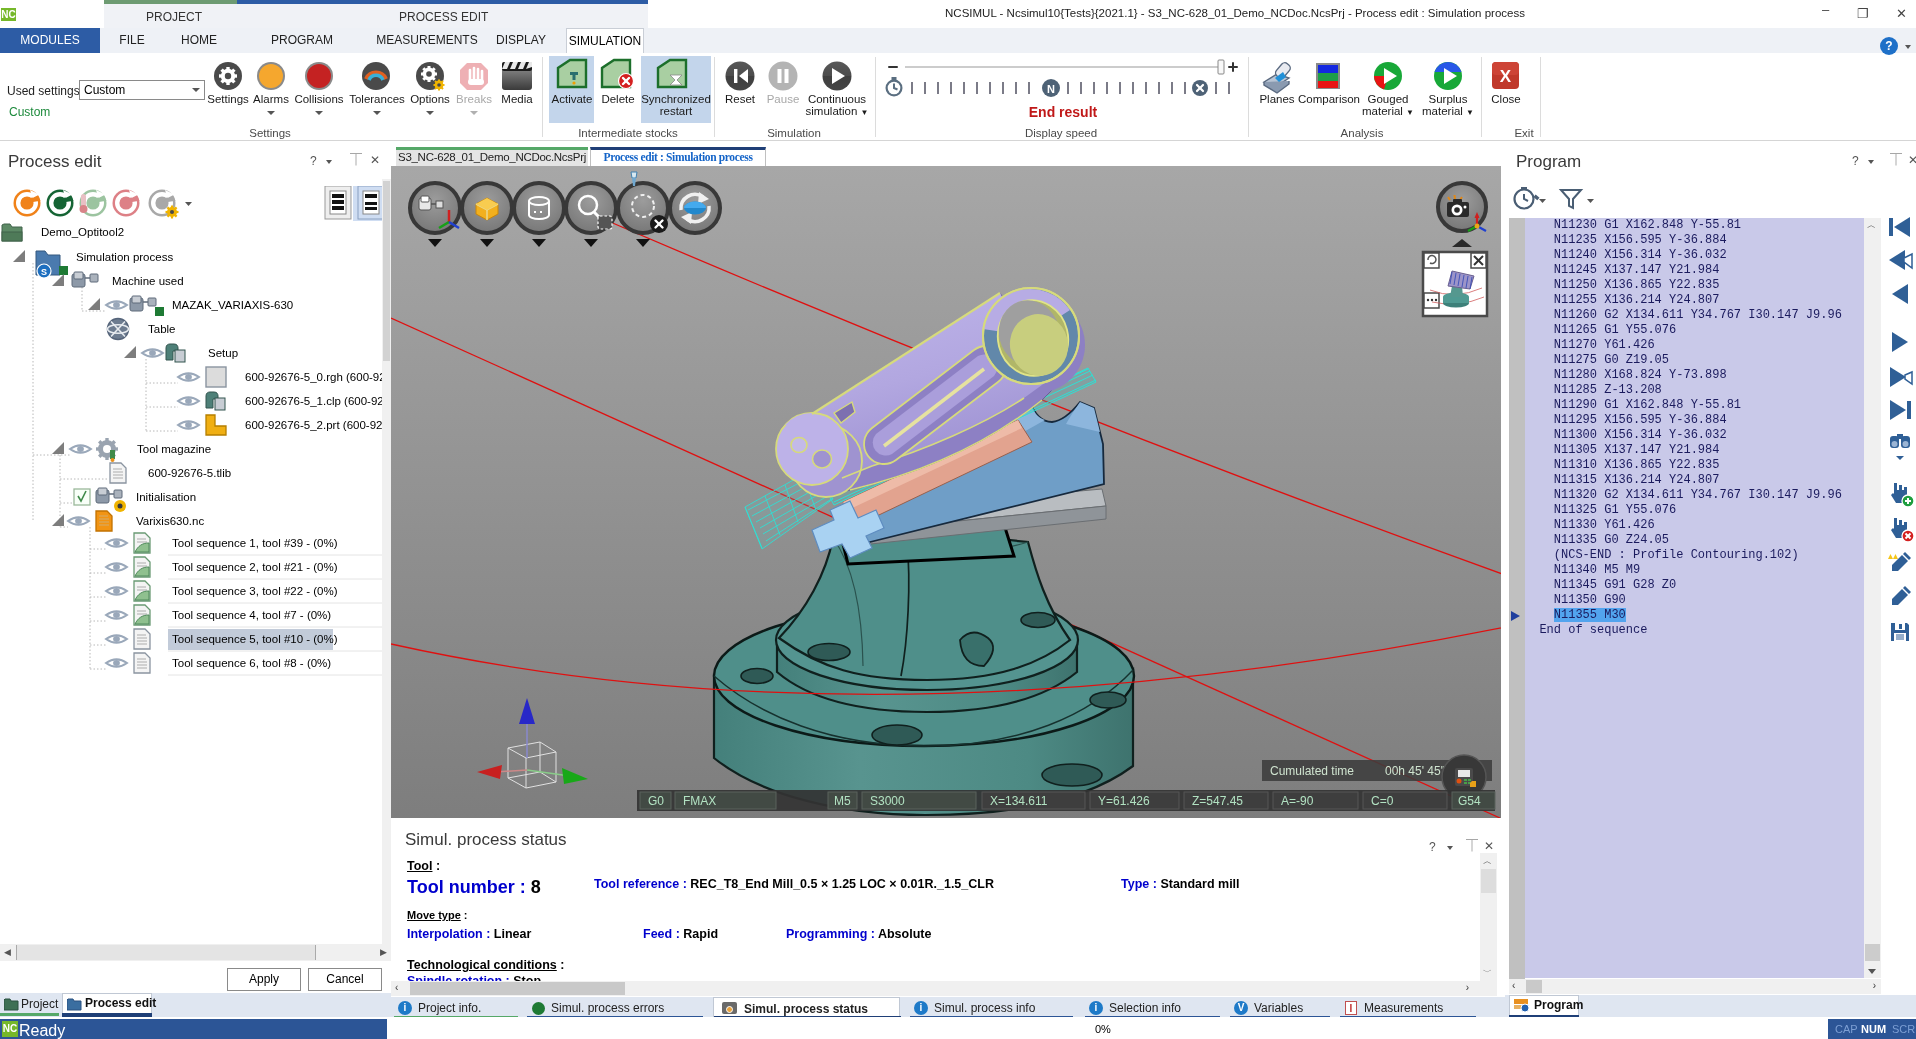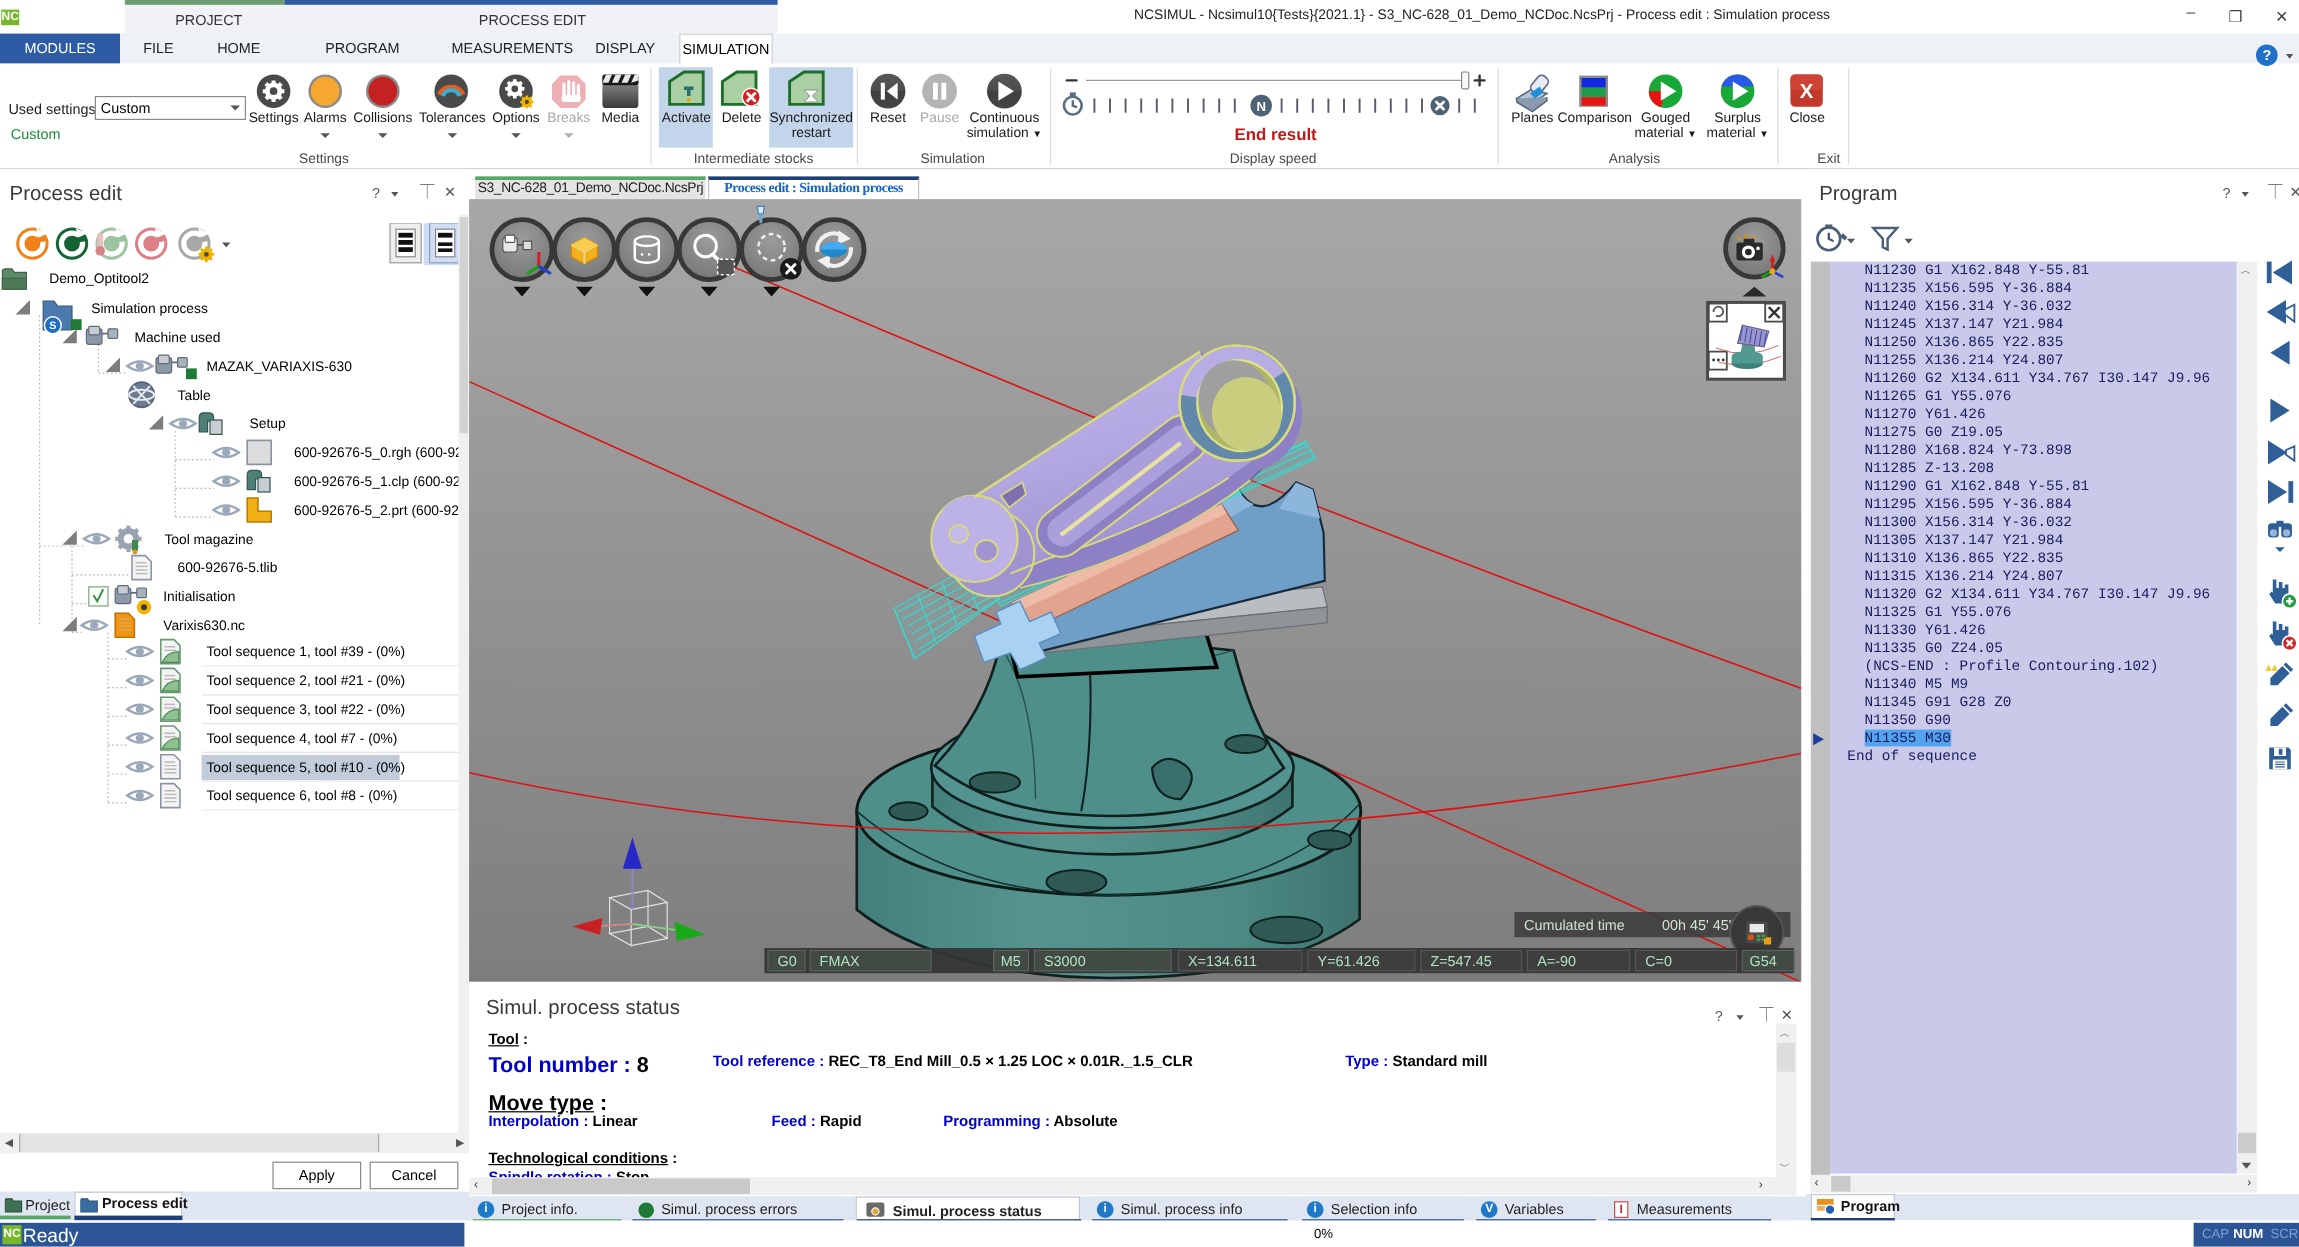--- a/index.html
+++ b/index.html
@@ -889,21 +889,21 @@
   <div id="statuspanel">
     <div style="position:absolute; left:14px; top:10px; font-size:17px; color:#3a3a3a;">Simul. process status</div>
     <div class="paneico" style="left:1038px; top:20px;">?</div>
     <div class="dd" style="left:1056px; top:26px; border-left-width:3.5px; border-right-width:3.5px;"></div>
     <div class="paneico" style="left:1075px; top:19px;">⏉</div>
     <div class="paneico" style="left:1093px; top:19px;">✕</div>
     <div style="position:absolute; left:16px; top:39px; font-size:12.5px; font-weight:bold; color:#000;"><u>Tool</u> :</div>
     <div style="position:absolute; left:16px; top:57px; font-size:18px; font-weight:bold;"><span style="color:#0000cd;">Tool number :</span>  <span>8</span></div>
     <div style="position:absolute; left:203px; top:57px; font-size:12.5px; font-weight:bold;"><span style="color:#0000cd;">Tool reference :</span>  <span>REC_T8_End Mill_0.5 × 1.25 LOC × 0.01R._1.5_CLR</span></div>
     <div style="position:absolute; left:730px; top:57px; font-size:12.5px; font-weight:bold;"><span style="color:#0000cd;">Type :</span>  <span>Standard mill</span></div>
-    <div style="position:absolute; left:16px; top:89px; font-size:18px; font-weight:bold;"><u>Move type</u>  :</div>
+    <div style="position:absolute; left:16px; top:89px; font-size:11px; font-weight:bold;"><u>Move type</u>  :</div>
     <div style="position:absolute; left:16px; top:107px; font-size:12.5px; font-weight:bold;"><span style="color:#0000cd;">Interpolation :</span>  <span>Linear</span></div>
     <div style="position:absolute; left:252px; top:107px; font-size:12.5px; font-weight:bold;"><span style="color:#0000cd;">Feed :</span>  <span>Rapid</span></div>
     <div style="position:absolute; left:395px; top:107px; font-size:12.5px; font-weight:bold;"><span style="color:#0000cd;">Programming :</span>  <span>Absolute</span></div>
     <div style="position:absolute; left:16px; top:138px; font-size:12.5px; font-weight:bold;"><u>Technological conditions</u>  :</div>
     <div style="position:absolute; left:16px; top:154px; height:8px; overflow:hidden; font-size:12.5px; font-weight:bold;"><span style="color:#0000cd;">Spindle rotation :</span>  <span>Stop</span></div>
 
     <div style="position:absolute; left:1089px; top:33px; width:17px; height:128px; background:#f0f0f0;">
       <div style="position:absolute; top:2px; left:3px; font-size:9px; color:#555;">︿</div>
       <div style="position:absolute; top:16px; left:1px; width:15px; height:24px; background:#ddd;"></div>
       <div style="position:absolute; bottom:2px; left:3px; font-size:9px; color:#555;">﹀</div>

